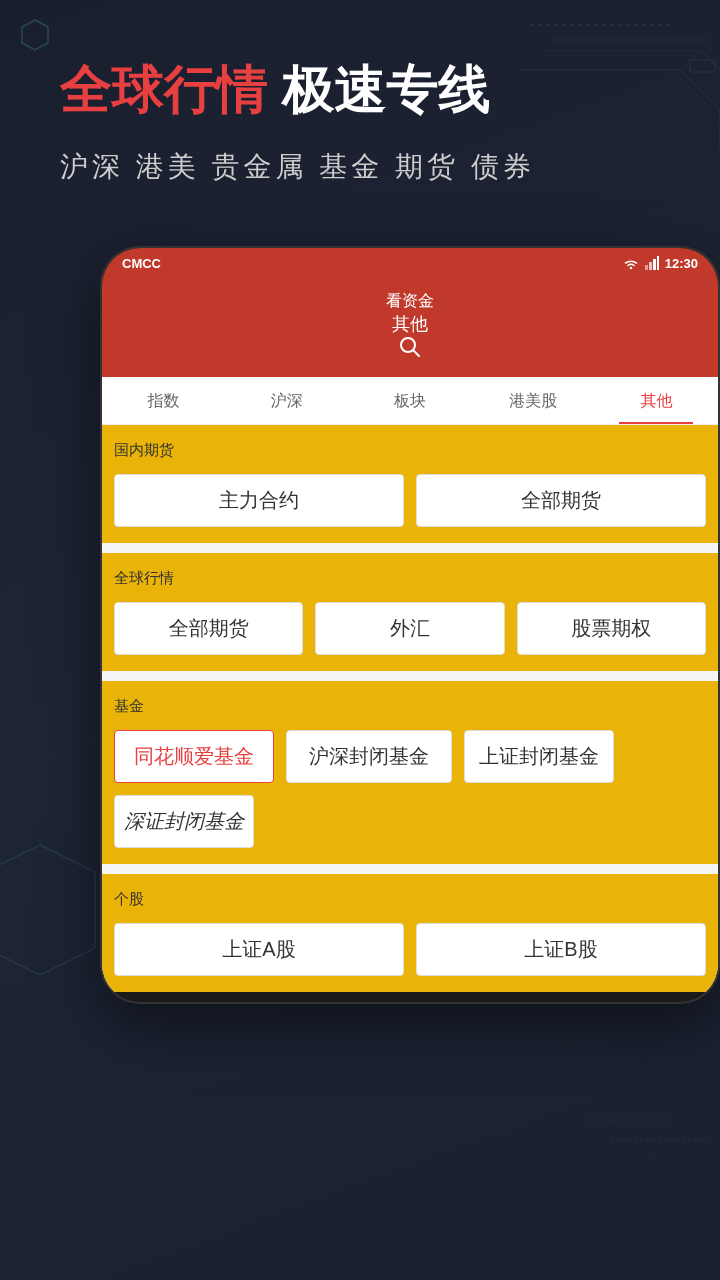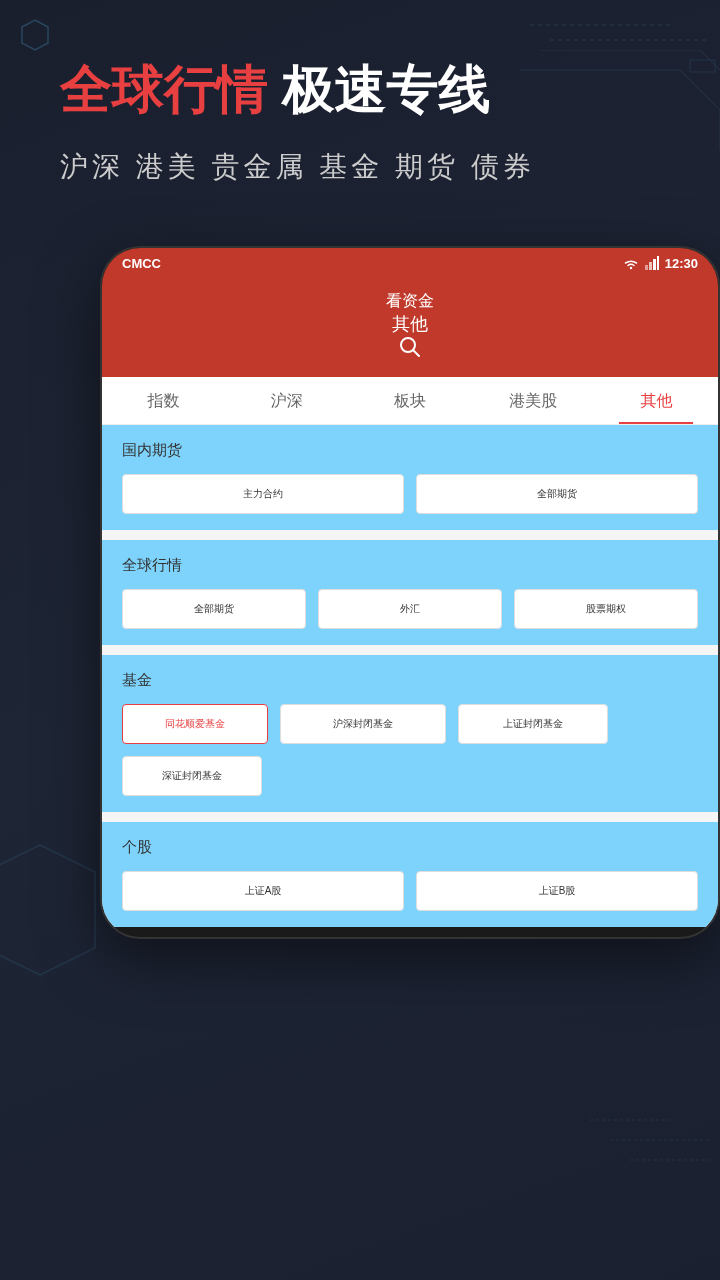--- a/index.html
+++ b/index.html
@@ -157,58 +157,59 @@
       background: #e84040;
     }
 
     
     .content-area {
       background: #f5f5f5;
       min-height: 500px;
     }
 
     .section {
-      background: #7dd3fc;
+      background: #eab308;
       margin-bottom: 10px;
-      padding: 16px 20px;
+      padding: 16px 12px;
     }
 
     .section-title {
       font-size: 15px;
       color: #333;
       margin-bottom: 14px;
       font-weight: 500;
     }
 
     .btn-grid {
       display: flex;
       gap: 12px;
       flex-wrap: wrap;
     }
 
     .btn-item {
       border: 1px solid #ddd;
       border-radius: 4px;
       padding: 12px 0;
       text-align: center;
-      font-size: 10px;
+      font-size: 20px;
       color: #333;
       flex: 1;
       min-width: 100px;
       background: white;
     }
 
     .btn-item.active-btn {
       border-color: #e84040;
       color: #e84040;
     }
 
     .btn-item.full-row {
       flex: none;
       width: 140px;
+      font-style: italic;
     }
 
     .grid-lines {
       position: absolute;
       top: 50px;
       right: 0;
       width: 200px;
       height: 100px;
       opacity: 0.15;
     }
@@ -325,21 +326,21 @@
           <div class="btn-grid">
             <div class="btn-item">全部期货</div>
             <div class="btn-item">外汇</div>
             <div class="btn-item">股票期权</div>
           </div>
         </div>
 
         <div class="section">
           <div class="section-title">基金</div>
           <div class="btn-grid" style="margin-bottom:12px;">
-            <div class="btn-item active-btn" style="flex:none;width:146px;">同花顺爱基金</div>
+            <div class="btn-item active-btn" style="flex:none;width:160px;">同花顺爱基金</div>
             <div class="btn-item" style="flex:none;width:166px;">沪深封闭基金</div>
             <div class="btn-item" style="flex:none;width:150px;">上证封闭基金</div>
           </div>
           <div class="btn-grid">
             <div class="btn-item full-row">深证封闭基金</div>
           </div>
         </div>
 
         <div class="section">
           <div class="section-title">个股</div>

